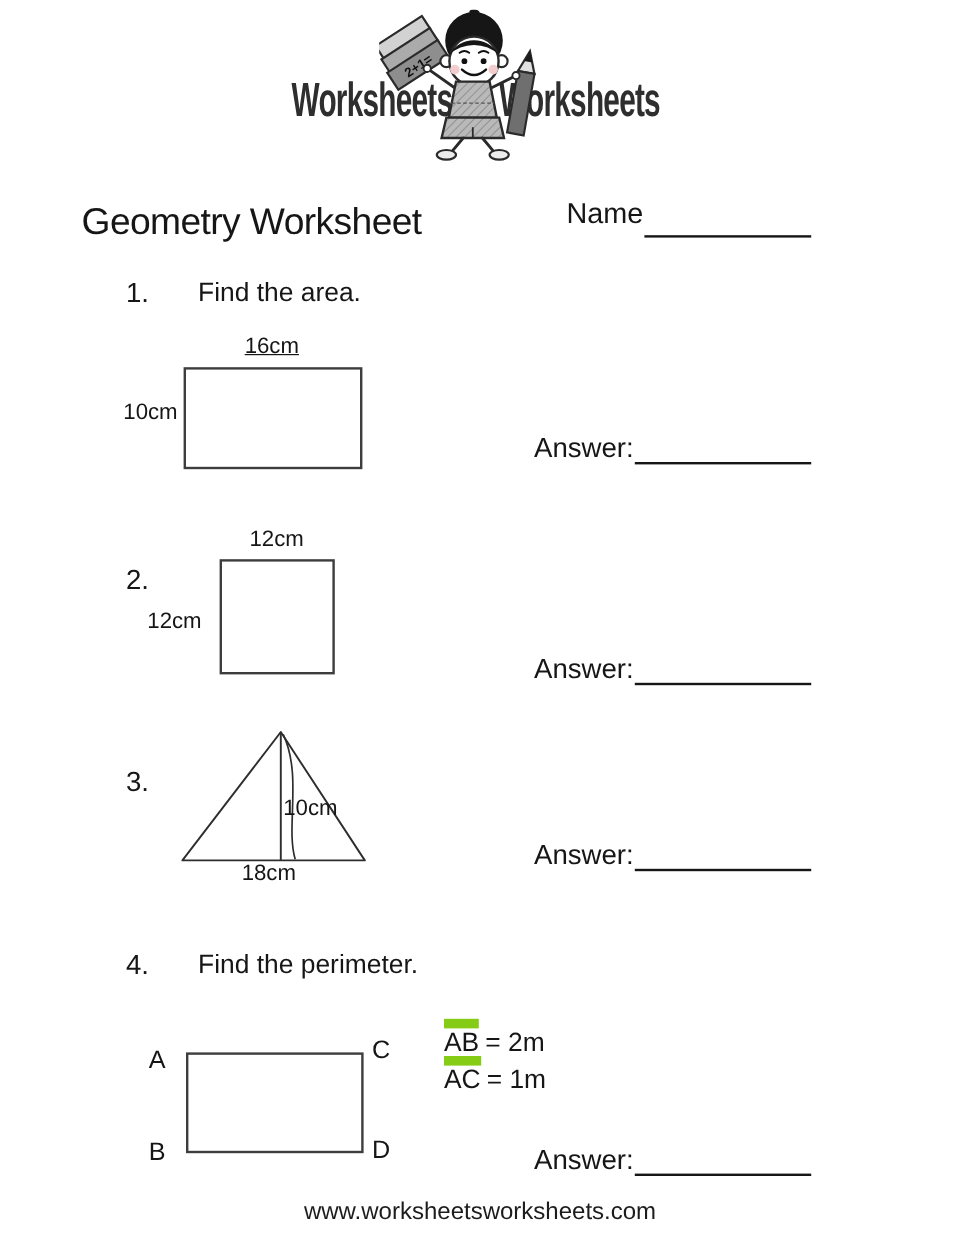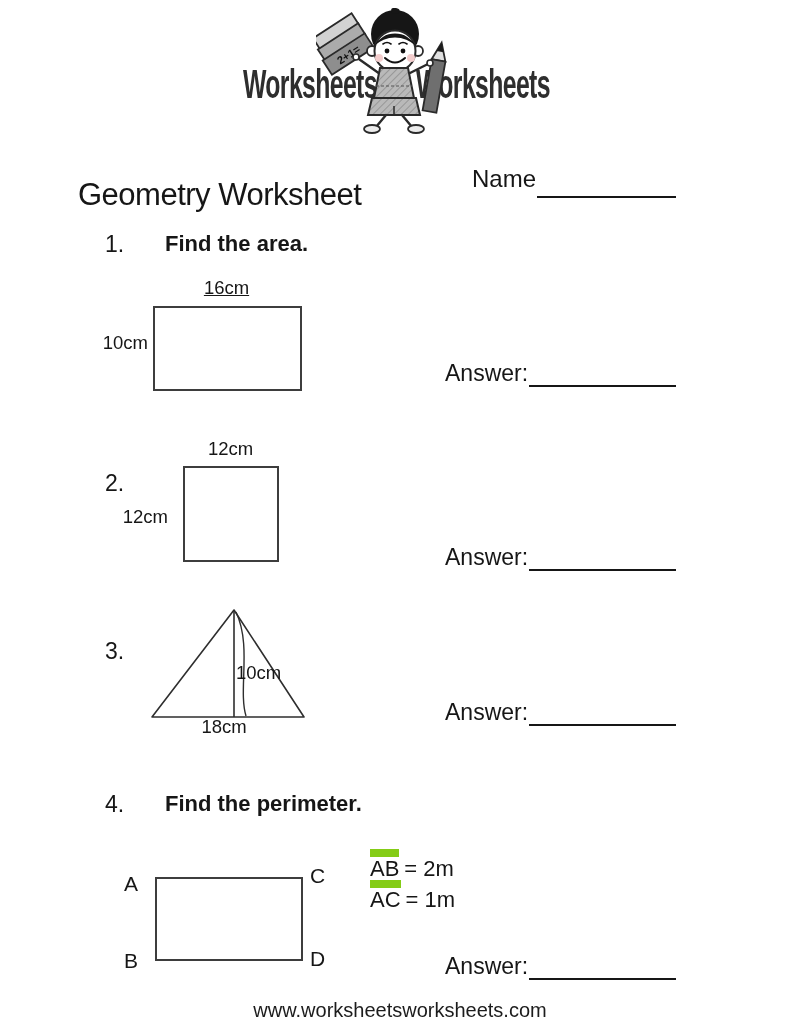--- a/index.html
+++ b/index.html
@@ -7,29 +7,29 @@
         font-family:"Liberation Sans",sans-serif;color:#161616;}
 
   
   .logo-text{position:absolute;top:62px;font-size:40px;font-weight:bold;color:#2e2e2e;
              transform:scaleX(.62);transform-origin:left top;letter-spacing:-1px;white-space:nowrap;z-index:1;}
   .logo-text.lt{left:243px;}
   .logo-text.rt{left:416px;}
   .mascot{position:absolute;left:316px;top:8px;width:136px;height:128px;z-index:2;}
 
   
-  .title{position:absolute;left:64px;top:163px;margin:14px;font-size:31px;font-weight:400;
+  .title{position:absolute;left:64px;top:163px;margin:4px;font-size:31px;font-weight:400;
          letter-spacing:-.5px;color:#161616;}
   .name-label{position:absolute;left:472px;top:165px;font-size:24px;}
   .name-line{position:absolute;left:537px;top:170px;width:228px;height:26px;
              border-bottom:2px solid #161616;}
 
   
   .pnum{position:absolute;font-size:23px;}
-  .instr{position:absolute;left:165px;font-size:22px;font-weight:bold;}
+  .instr{position:absolute;left:165px;font-size:22px;}
   .dim{position:absolute;font-size:18.5px;}
   .shape-rect{position:absolute;border:2px solid #3d3d3d;background:#fff;}
   .answer{position:absolute;left:445px;font-size:23px;display:flex;align-items:flex-end;}
   .answer .line{width:200px;height:27px;border-bottom:2px solid #161616;margin-left:1px;}
 
   
   #p1num{left:105px;top:231px;}
   #p1instr{top:231px;}
   #rect1{left:153px;top:306px;width:145px;height:81px;}
   #dim1top{left:153px;top:277px;width:147px;text-align:center;text-decoration:underline;}

